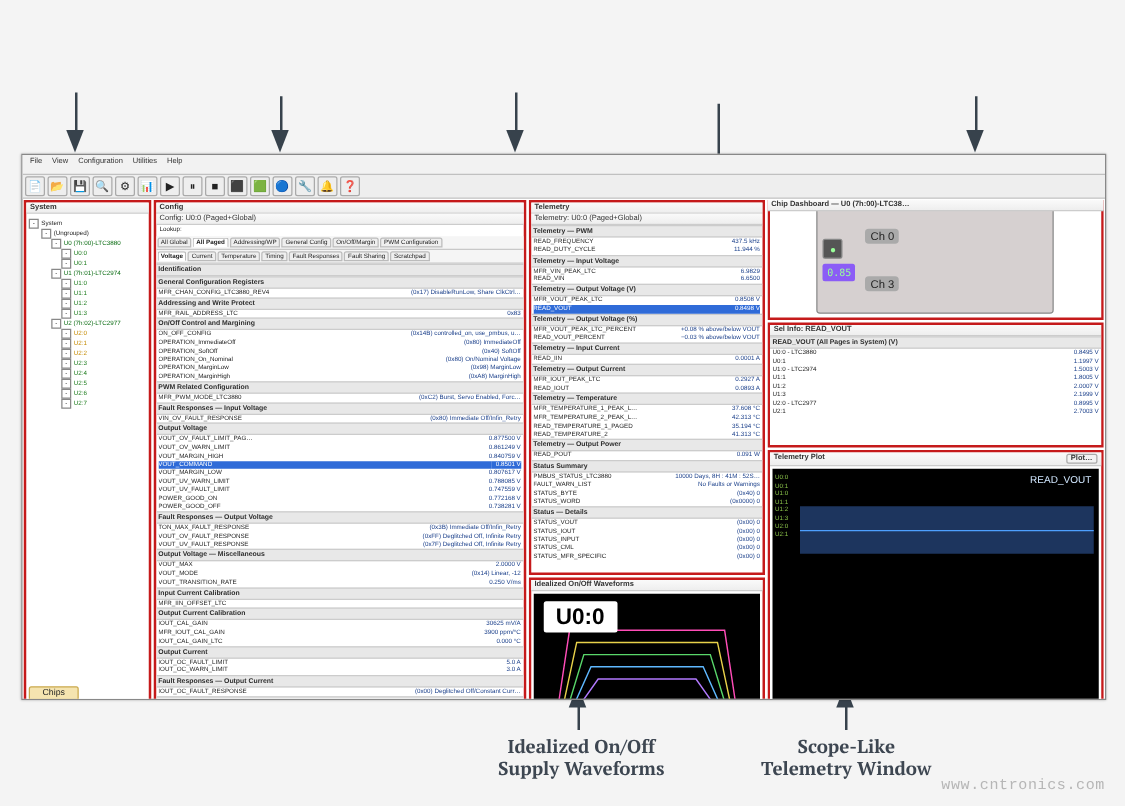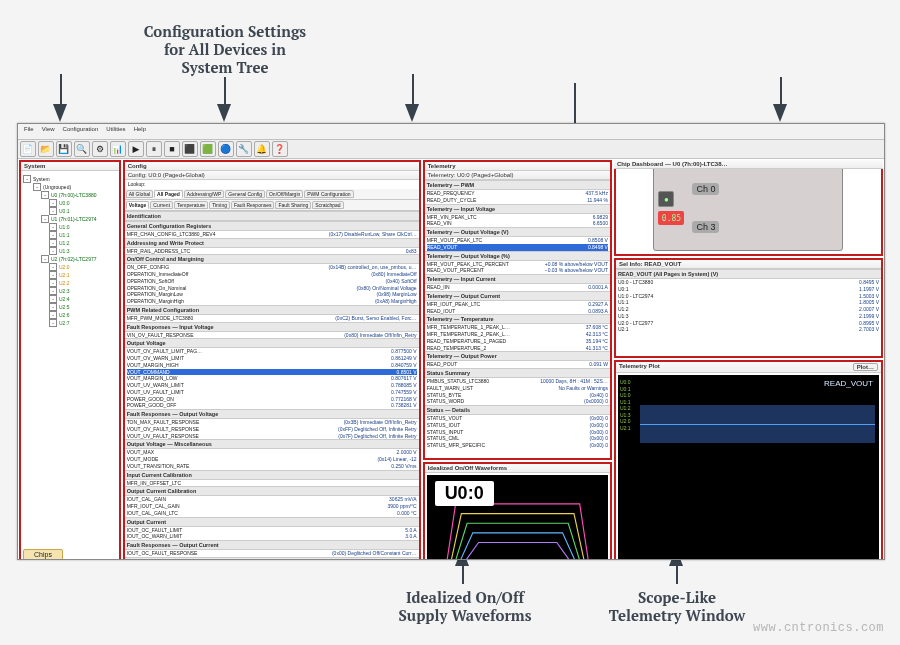--- a/index.html
+++ b/index.html
@@ -40,21 +40,21 @@
 .section-h{background:#e8e8e8;padding:1px 2px;font-size:5.5px;font-weight:700;color:#2d2d2d;border-top:1px solid #ccc;border-bottom:1px solid #ccc}
 .row{display:flex;justify-content:space-between;padding:0 2px;font-size:5px;line-height:1.35}
 .row .k{flex:1;overflow:hidden;white-space:nowrap;text-overflow:ellipsis}
 .row .v{color:#1a3f8a;white-space:nowrap;padding-left:4px}
 .row.hl .k,.row.hl .v{background:#2f6bd8;color:#fff}
 .bluelink{color:#0b4fb5}
 
 .dash{flex:0 0 92px;display:flex;align-items:center;justify-content:center;background:#eee;border-bottom:2px solid #c51a1b}
 .dashcard{width:180px;height:75px;background:#d6d0d0;border:1px solid #888;border-radius:3px;display:flex;gap:8px;align-items:center;padding:4px}
 .dashcard .led{width:14px;height:14px;border:1px solid #888;border-radius:2px;background:#555;display:flex;align-items:center;justify-content:center;color:#9f9;font-size:8px}
-.dashcard .lcd{width:26px;height:14px;background:#ef4444;color:#9f9;font-family:monospace;font-size:8px;display:flex;align-items:center;justify-content:center;border-radius:2px}
+.dashcard .lcd{width:26px;height:14px;background:#8b5cf6;color:#9f9;font-family:monospace;font-size:8px;display:flex;align-items:center;justify-content:center;border-radius:2px}
 .dashcard .chlbl{background:#aaa;color:#222;padding:1px 4px;border-radius:3px;font-size:9px}
 
 .mini{flex:0 0 96px;border-bottom:2px solid #c51a1b;overflow:hidden;display:flex;flex-direction:column}
 
 .scope{flex:1;display:flex;flex-direction:column}
 .scope .plotarea{flex:1;background:#000;position:relative;margin:2px}
 .scope .plotarea .lbl{position:absolute;top:4px;right:6px;color:#d1e7ff;font-size:8px}
 .scope .traceband{position:absolute;left:22px;right:4px;top:30px;height:38px;background:#1d355e}
 .scope .traceband::after{content:"";position:absolute;left:0;right:0;top:50%;border-top:1px solid #4ea0ff}
 .scope .traces{position:absolute;left:2px;top:4px;font-size:5px;color:#8bc34a;line-height:1.3}
@@ -68,21 +68,20 @@
 .wm{position:absolute;right:16px;bottom:10px;font-size:12px;color:rgba(120,120,120,.5);font-family:Liberation Mono, monospace;letter-spacing:.5px}
 </style>
 </head>
 <body>
 
 <div class="stage">
 
   <div class="arrow-line" style="left:60px;top:74px;height:33px;width:2px"></div>
   <div class="arrow arrow-down" style="left:53px;top:104px"></div>
 
-  <div class="ann" style="left:130px;top:22px;width:190px">Configuration Settings<br>for All Devices in<br>System Tree</div>
   <div class="arrow-line" style="left:224px;top:77px;height:30px;width:2px"></div>
   <div class="arrow arrow-down" style="left:217px;top:104px"></div>
 
   <div class="arrow-line" style="left:412px;top:74px;height:33px;width:2px"></div>
   <div class="arrow arrow-down" style="left:405px;top:104px"></div>
 
   <div class="arrow-line" style="left:574px;top:83px;height:54px;width:2px"></div>
   <div class="arrow arrow-down" style="left:567px;top:134px"></div>
 
   <div class="arrow-line" style="left:780px;top:77px;height:30px;width:2px"></div>

